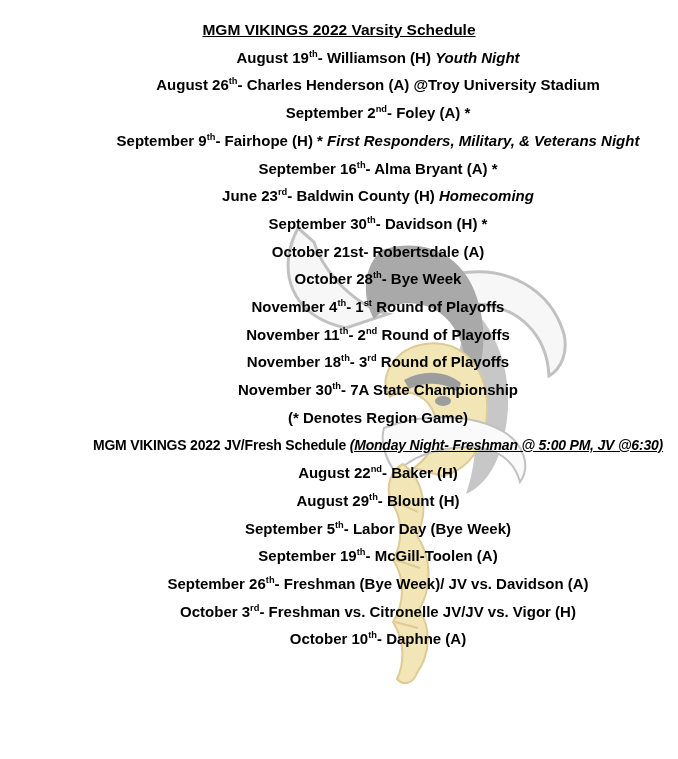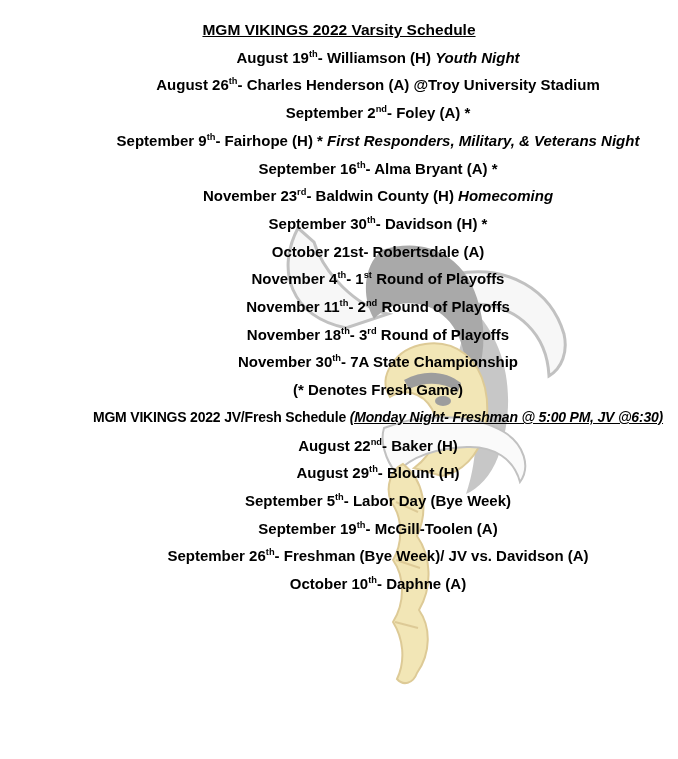--- a/index.html
+++ b/index.html
@@ -85,35 +85,37 @@
 
   <div class="content">
     <p class="line title-line"><span class="s-u">MGM VIKINGS 2022 Varsity Schedule</span></p>
 
     <div>
         <p class="line"><span class="s-n">August 19</span><span class="s-sup">th</span><span class="s-n">- Williamson (H) </span><span class="s-i">Youth Night</span></p>
         <p class="line"><span class="s-n">August 26</span><span class="s-sup">th</span><span class="s-n">- Charles Henderson (A) @Troy University Stadium</span></p>
         <p class="line"><span class="s-n">September 2</span><span class="s-sup">nd</span><span class="s-n">- Foley (A) *</span></p>
         <p class="line"><span class="s-n">September 9</span><span class="s-sup">th</span><span class="s-n">- Fairhope (H) * </span><span class="s-i">First Responders, Military, &amp; Veterans Night</span></p>
         <p class="line"><span class="s-n">September 16</span><span class="s-sup">th</span><span class="s-n">- Alma Bryant (A) *</span></p>
-        <p class="line"><span class="s-n">November 23</span><span class="s-sup">rd</span><span class="s-n">- Baldwin County (H) </span><span class="s-i">Homecoming</span></p>
+        <p class="line"><span class="s-n">June 23</span><span class="s-sup">rd</span><span class="s-n">- Baldwin County (H) </span><span class="s-i">Homecoming</span></p>
         <p class="line"><span class="s-n">September 30</span><span class="s-sup">th</span><span class="s-n">- Davidson (H) *</span></p>
         <p class="line"><span class="s-n">October 21st- Robertsdale (A)</span></p>
+        <p class="line"><span class="s-n">October 28</span><span class="s-sup">th</span><span class="s-n">- Bye Week</span></p>
         <p class="line"><span class="s-n">November 4</span><span class="s-sup">th</span><span class="s-n">- 1</span><span class="s-sup">st</span><span class="s-n"> Round of Playoffs</span></p>
         <p class="line"><span class="s-n">November 11</span><span class="s-sup">th</span><span class="s-n">- 2</span><span class="s-sup">nd</span><span class="s-n"> Round of Playoffs</span></p>
         <p class="line"><span class="s-n">November 18</span><span class="s-sup">th</span><span class="s-n">- 3</span><span class="s-sup">rd</span><span class="s-n"> Round of Playoffs</span></p>
         <p class="line"><span class="s-n">November 30</span><span class="s-sup">th</span><span class="s-n">- 7A State Championship</span></p>
-        <p class="line"><span class="s-n">(* Denotes Fresh Game)</span></p>
+        <p class="line"><span class="s-n">(* Denotes Region Game)</span></p>
       </div>
 
     <p class="line jv-heading"><span class="s-n">MGM VIKINGS 2022 JV/Fresh Schedule </span><span class="s-iu">(Monday Night- Freshman @ 5:00 PM, JV @6:30)</span></p>
 
     <div>
         <p class="line"><span class="s-n">August 22</span><span class="s-sup">nd</span><span class="s-n">- Baker (H)</span></p>
         <p class="line"><span class="s-n">August 29</span><span class="s-sup">th</span><span class="s-n">- Blount (H)</span></p>
         <p class="line"><span class="s-n">September 5</span><span class="s-sup">th</span><span class="s-n">- Labor Day (Bye Week)</span></p>
         <p class="line"><span class="s-n">September 19</span><span class="s-sup">th</span><span class="s-n">- McGill-Toolen (A)</span></p>
         <p class="line"><span class="s-n">September 26</span><span class="s-sup">th</span><span class="s-n">- Freshman (Bye Week)/ JV vs. Davidson (A)</span></p>
+        <p class="line"><span class="s-n">October 3</span><span class="s-sup">rd</span><span class="s-n">- Freshman vs. Citronelle JV/JV vs. Vigor (H)</span></p>
         <p class="line"><span class="s-n">October 10</span><span class="s-sup">th</span><span class="s-n">- Daphne (A)</span></p>
       </div>
   </div>
 
 </div>
 
 </body></html>

